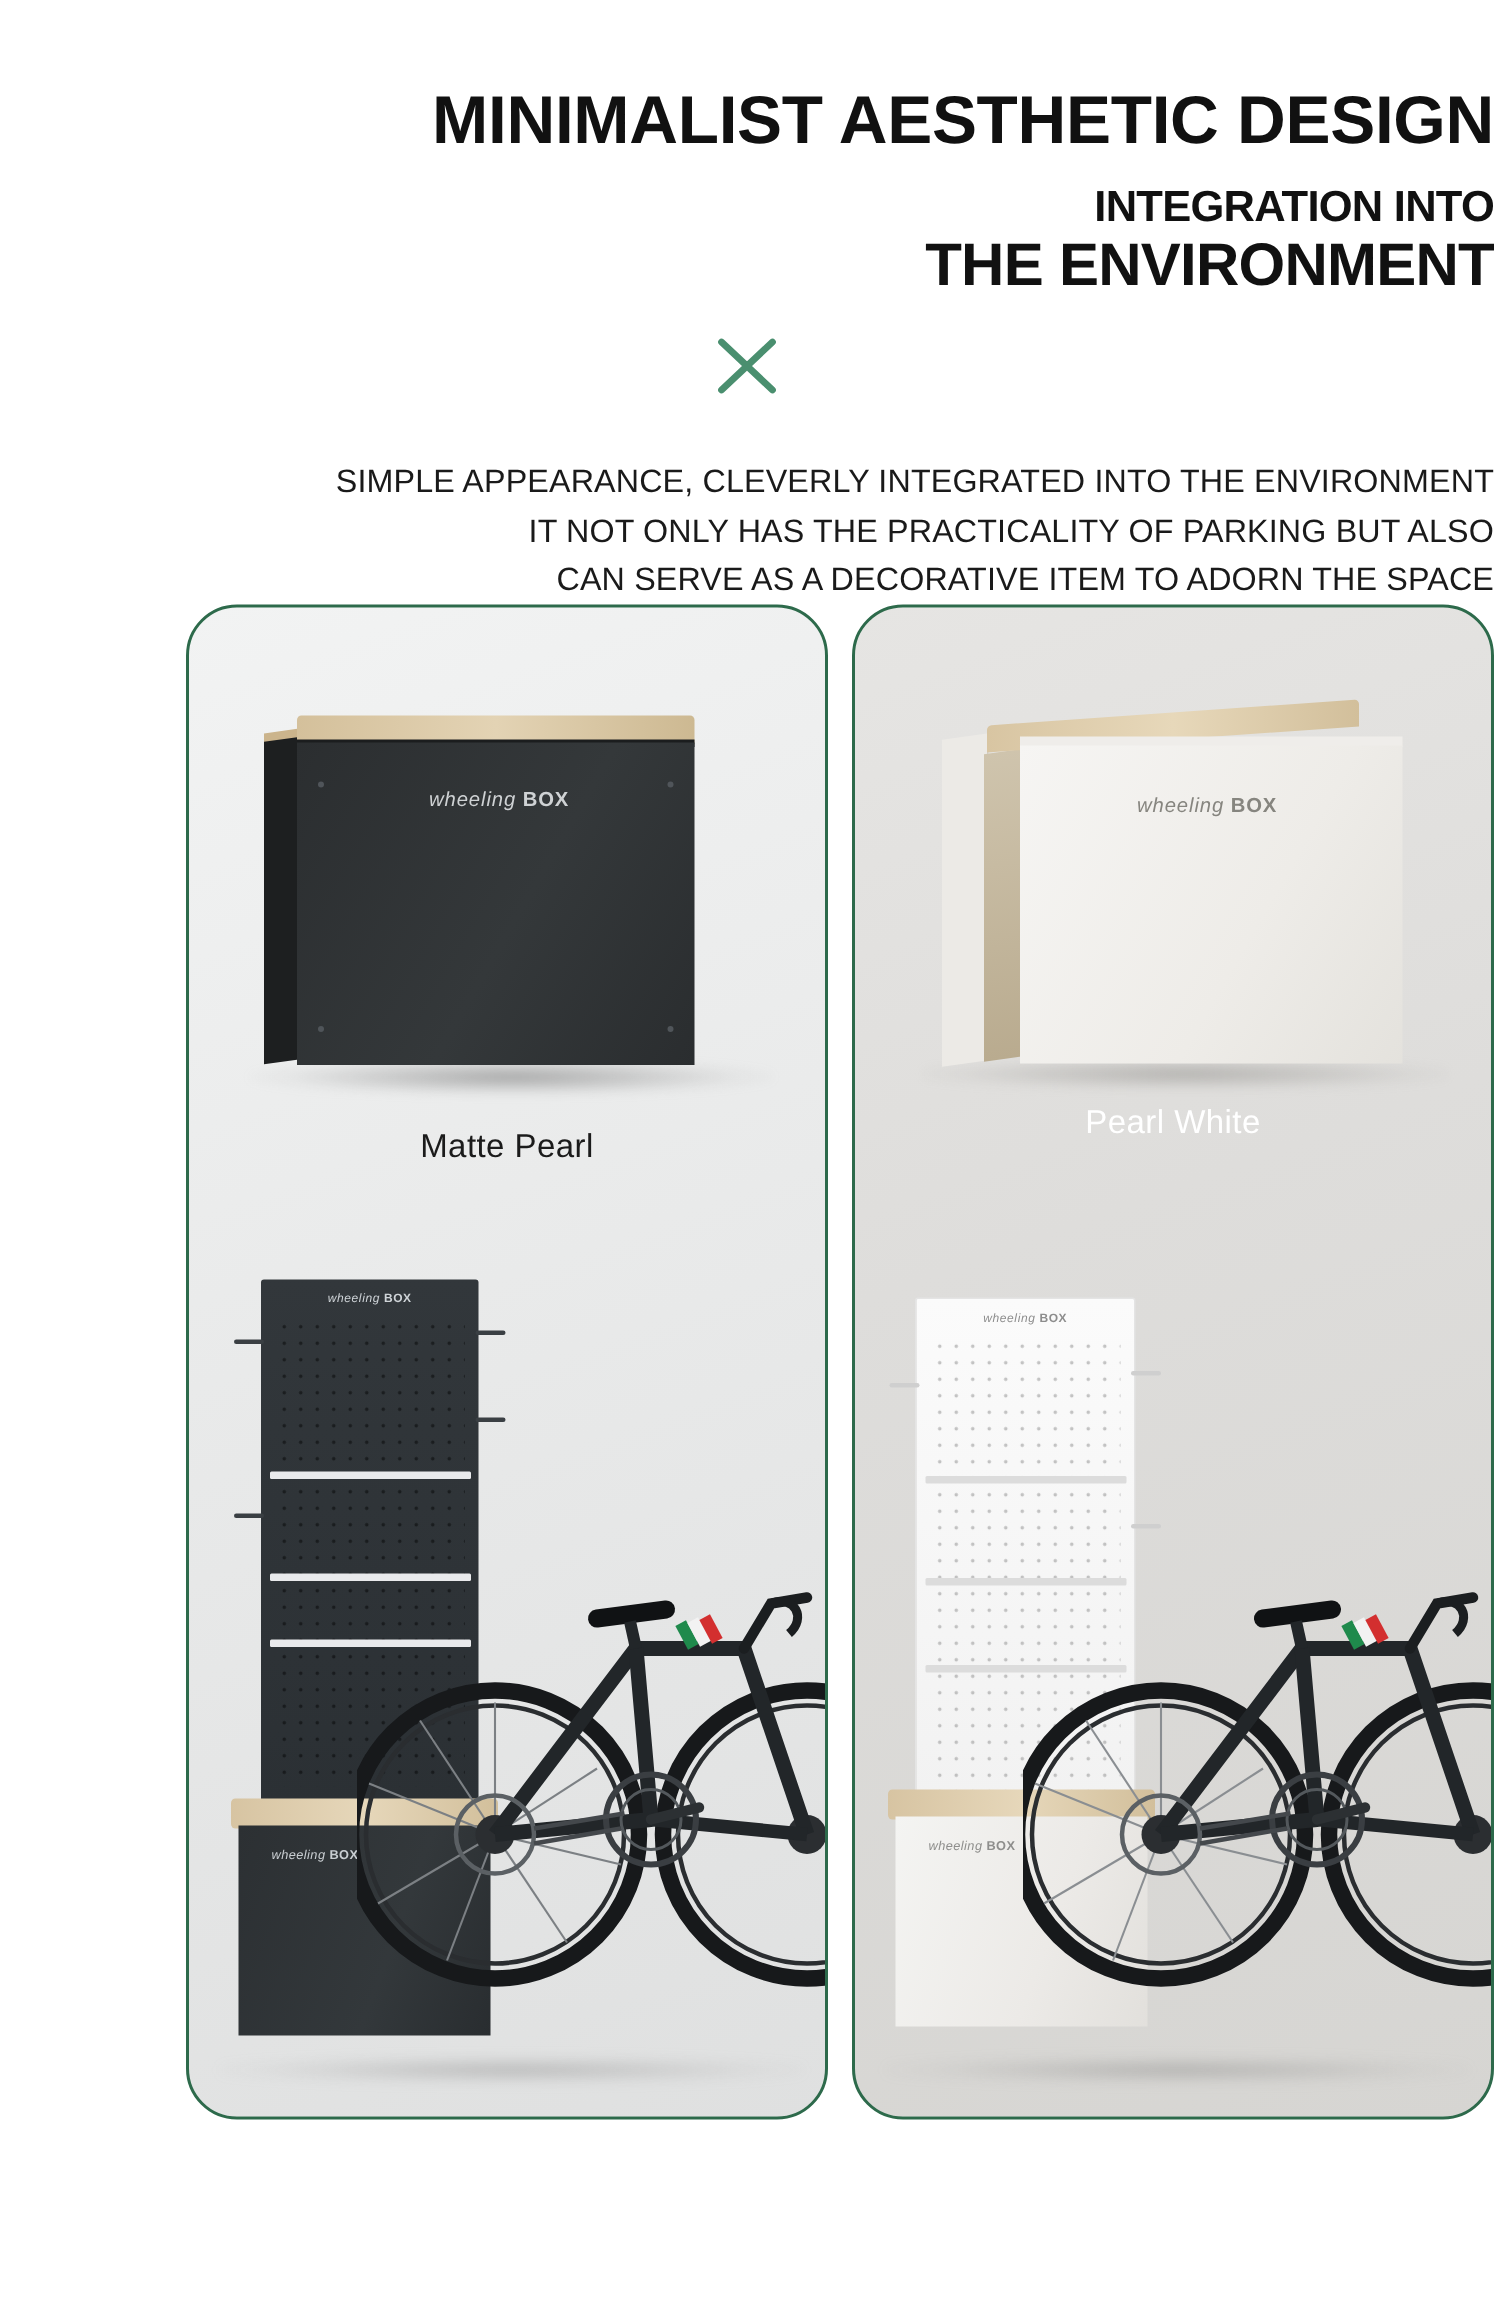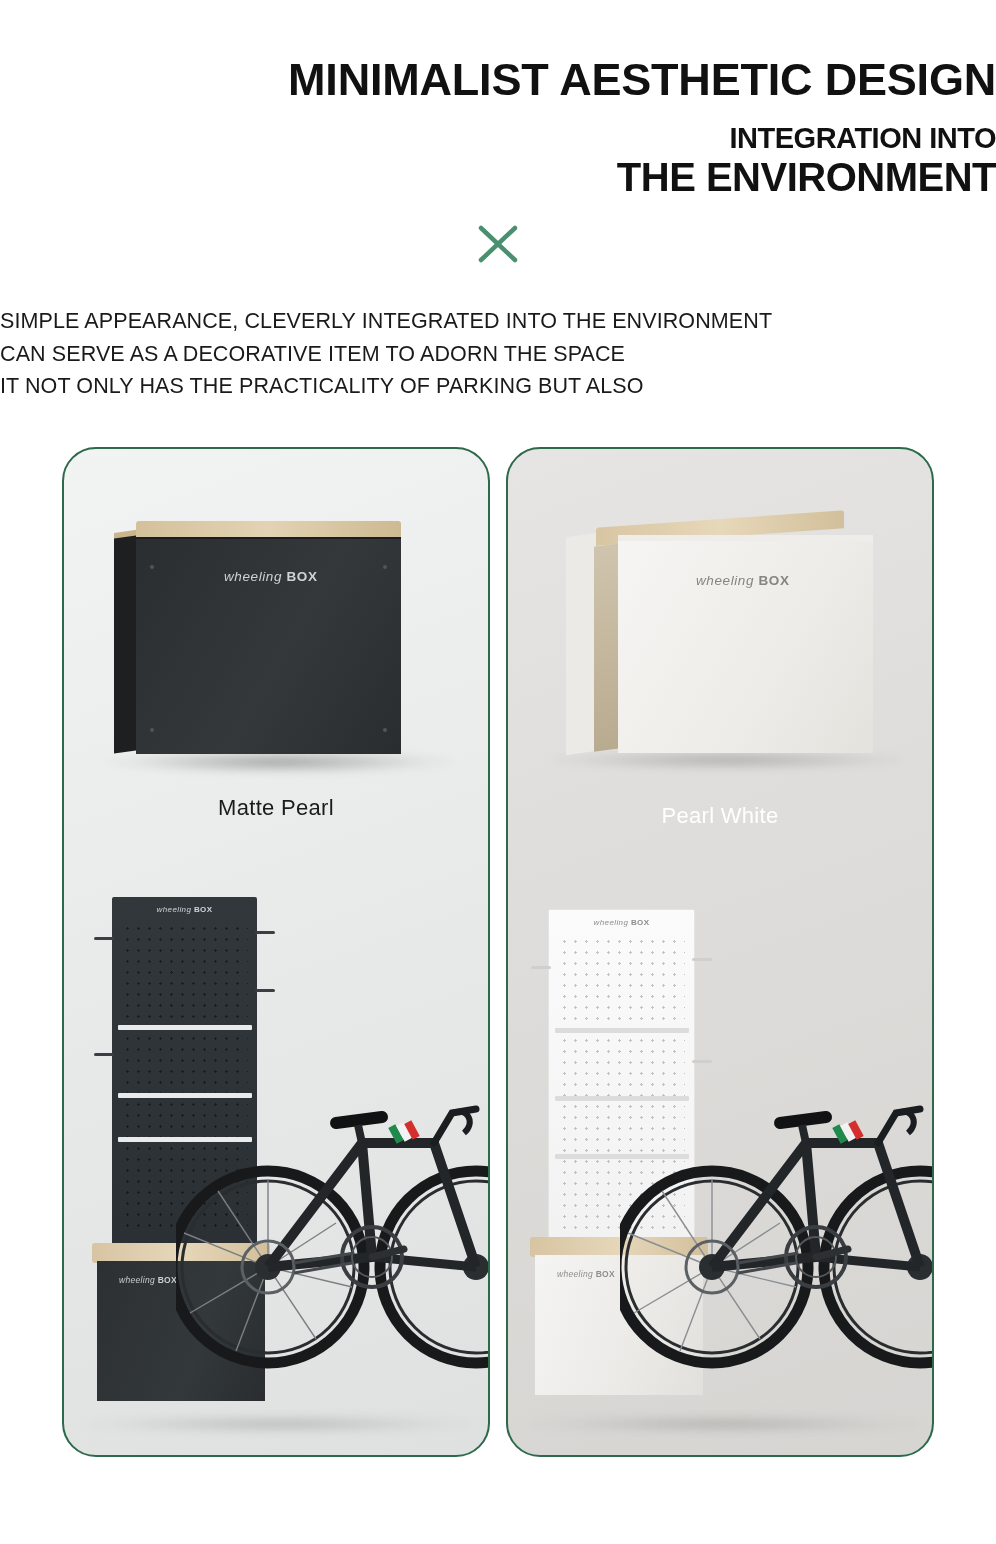--- a/index.html
+++ b/index.html
@@ -54,36 +54,35 @@
     align-items: center;
     margin-top: 22px;
     height: 46px;
   }
   .x-divider svg {
     display: block;
   }
 
   
   .subcopy {
-    text-align: left;
+    text-align: right;
     margin-top: 38px;
     color: #1a1a1a;
   }
   .subcopy div {
     font-size: 21.5px;
     line-height: 1.52;
     letter-spacing: 0.1px;
   }
 
   
   .cards {
     display: flex;
-    justify-content: center;
+    justify-content: flex-end;
     gap: 16px;
-    margin-top: 44px;
   }
   .card {
     width: 428px;
     height: 1010px;
     border: 2px solid #2d6a4b;
     border-radius: 34px;
     position: relative;
     overflow: hidden;
     box-sizing: border-box;
   }
@@ -217,21 +216,21 @@
 
   
   .caption {
     position: absolute;
     width: 100%;
     text-align: center;
     font-size: 22px;
     letter-spacing: 0.3px;
   }
   .cap-dark { top: 346px; color: #1b1b1b; }
-  .cap-light { top: 354px; color: #ffffff; }
+  .cap-light { top: 330px; color: #ffffff; }
 
   
   .scene {
     position: absolute;
     left: 0;
     top: 420px;
     width: 100%;
     height: 586px;
   }
 
@@ -366,22 +365,22 @@
   <div class="x-divider">
     <span>
       <svg width="46" height="44" viewBox="0 0 46 44" aria-hidden="true">
         <path d="M6 6 L40 38 M40 6 L6 38" stroke="#4a8f6f" stroke-width="4.5" stroke-linecap="round" fill="none"></path>
       </svg>
     </span>
   </div>
 
   <div class="subcopy">
     <div>SIMPLE APPEARANCE, CLEVERLY INTEGRATED INTO THE ENVIRONMENT</div>
+    <div>IT NOT ONLY HAS THE PRACTICALITY OF PARKING BUT ALSO</div>
     <div>CAN SERVE AS A DECORATIVE ITEM TO ADORN THE SPACE</div>
-    <div>IT NOT ONLY HAS THE PRACTICALITY OF PARKING BUT ALSO</div>
   </div>
 
   <div class="cards">
 
     <div class="card dark-card">
 
       <div class="prod-top">
         <div class="bb-shadow"></div>
         <div class="bb-lidleft"></div>
         <div class="bb-side"></div>

